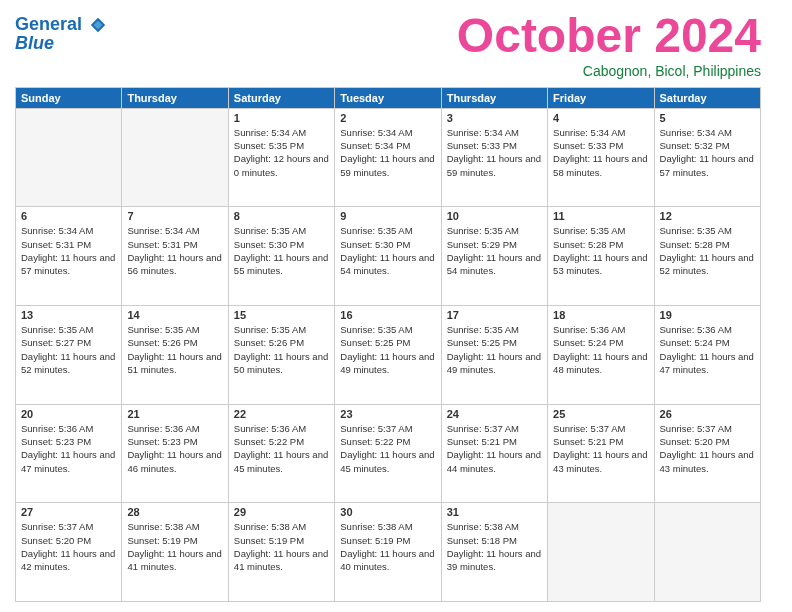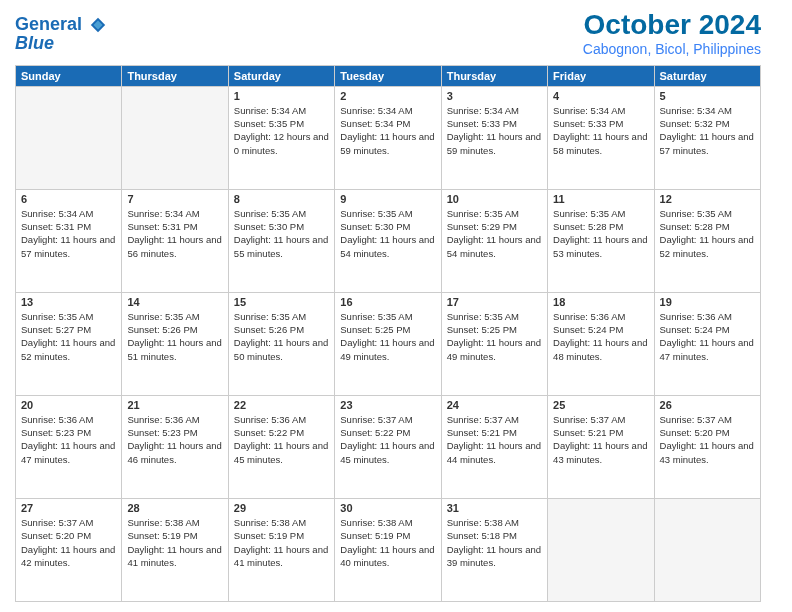--- a/index.html
+++ b/index.html
@@ -30,28 +30,28 @@
     }
     .logo-icon {
       width: 18px;
       height: 18px;
       margin-left: 2px;
     }
     .title-section {
       text-align: right;
     }
     .month-title {
-      font-size: 28px;
+      font-size: 48px;
       font-weight: bold;
-      color: #0369a1;
+      color: #ec4899;
       line-height: 1.1;
     }
     .subtitle {
       font-size: 14px;
-      color: #3b82f6;
+      color: #15803d;
     }
     .calendar {
       flex: 1;
       border-collapse: collapse;
       width: 100%;
       table-layout: fixed;
     }
     .calendar th {
       background: #1a6bb5;
       color: #fff;

